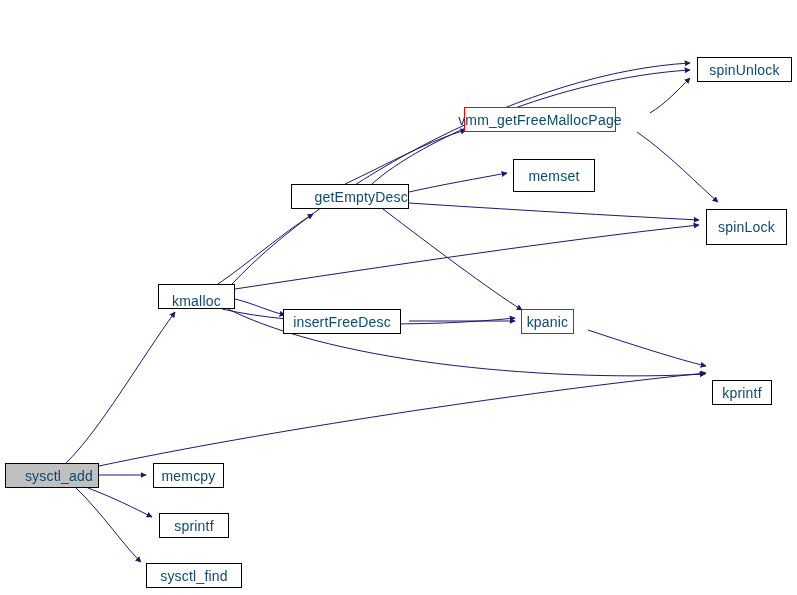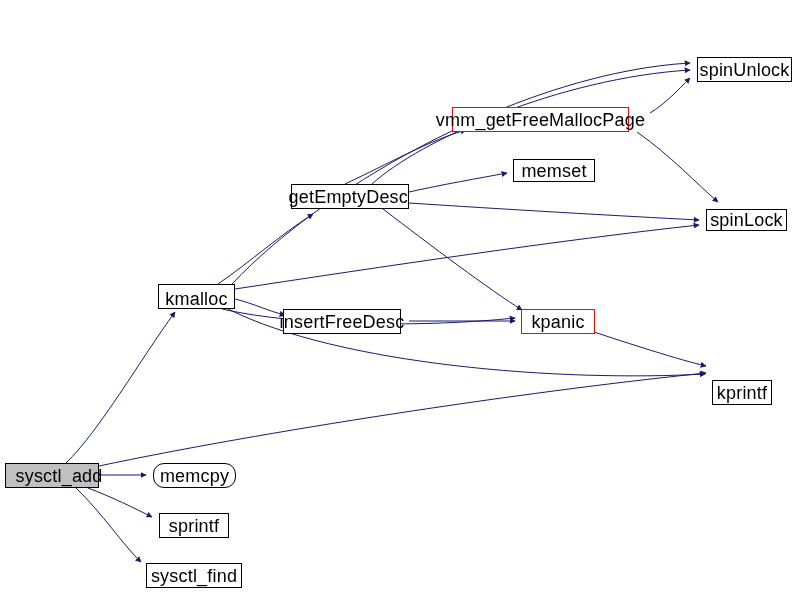--- a/index.html
+++ b/index.html
@@ -23,22 +23,22 @@
     height: 595px;
   }
   .node {
     position: absolute;
     box-sizing: border-box;
     display: flex;
     align-items: center;
     justify-content: center;
     background: #ffffff;
     border: 1px solid #000000;
-    color: #000000;
-    font-size: 18px;
+    color: #0c4a6e;
+    font-size: 14px;
     line-height: 1;
     letter-spacing: 0.2px;
     white-space: nowrap;
     z-index: 5;
   }
   .node.highlight {
     background: #c0c0c0;
     border: 1px solid #000000;
   }
   .node.warn {
@@ -80,51 +80,51 @@
         <path d="M 650,113 C 665,104 678,90 690,78" fill="none" stroke="#191970" stroke-width="1" marker-end="url(#arrow)"></path>
         <path d="M 637,132 C 670,155 698,185 718,202" fill="none" stroke="#191970" stroke-width="1" marker-end="url(#arrow)"></path>
         <path d="M 588,330 C 630,344 680,360 706,366" fill="none" stroke="#191970" stroke-width="1" marker-end="url(#arrow)"></path>
       </g>
   </svg>
 
   <div id="nodes">
       <div class="node highlight" style="left: 5px; top: 463px; width: 94px; height: 25px; padding-left: 14px;">
         <span class="node-label">sysctl_add</span>
       </div>
-      <div class="node" style="left: 153px; top: 463px; width: 83px; height: 25px; border-radius: 11px;">
+      <div class="node" style="left: 153px; top: 463px; width: 71px; height: 25px;">
         <span class="node-label">memcpy</span>
       </div>
       <div class="node" style="left: 159px; top: 513px; width: 70px; height: 25px; align-items: center;">
         <span class="node-label">sprintf</span>
       </div>
       <div class="node" style="left: 146px; top: 563px; width: 96px; height: 25px;">
         <span class="node-label">sysctl_find</span>
       </div>
       <div class="node" style="left: 158px; top: 284px; width: 77px; height: 25px; align-items: flex-end;">
         <span class="node-label">kmalloc</span>
       </div>
       <div class="node" style="left: 291px; top: 184px; width: 118px; height: 25px; justify-content: flex-end;">
         <span class="node-label">getEmptyDesc</span>
       </div>
       <div class="node" style="left: 283px; top: 309px; width: 118px; height: 25px;">
         <span class="node-label">insertFreeDesc</span>
       </div>
-      <div class="node warn" style="left: 452px; top: 107px; width: 177px; height: 25px;">
+      <div class="node warn" style="left: 464px; top: 107px; width: 152px; height: 25px;">
         <span class="node-label">vmm_getFreeMallocPage</span>
       </div>
-      <div class="node" style="left: 513px; top: 159px; width: 82px; height: 23px;">
+      <div class="node" style="left: 513px; top: 159px; width: 82px; height: 33px;">
         <span class="node-label">memset</span>
       </div>
-      <div class="node warn" style="left: 521px; top: 309px; width: 74px; height: 25px;">
+      <div class="node warn" style="left: 521px; top: 309px; width: 53px; height: 25px;">
         <span class="node-label">kpanic</span>
       </div>
       <div class="node" style="left: 697px; top: 57px; width: 95px; height: 25px;">
         <span class="node-label">spinUnlock</span>
       </div>
-      <div class="node" style="left: 706px; top: 209px; width: 81px; height: 22px;">
+      <div class="node" style="left: 706px; top: 209px; width: 81px; height: 36px;">
         <span class="node-label">spinLock</span>
       </div>
       <div class="node" style="left: 712px; top: 380px; width: 60px; height: 25px;">
         <span class="node-label">kprintf</span>
       </div>
     </div>
 
 </div>
 
 </body></html>

